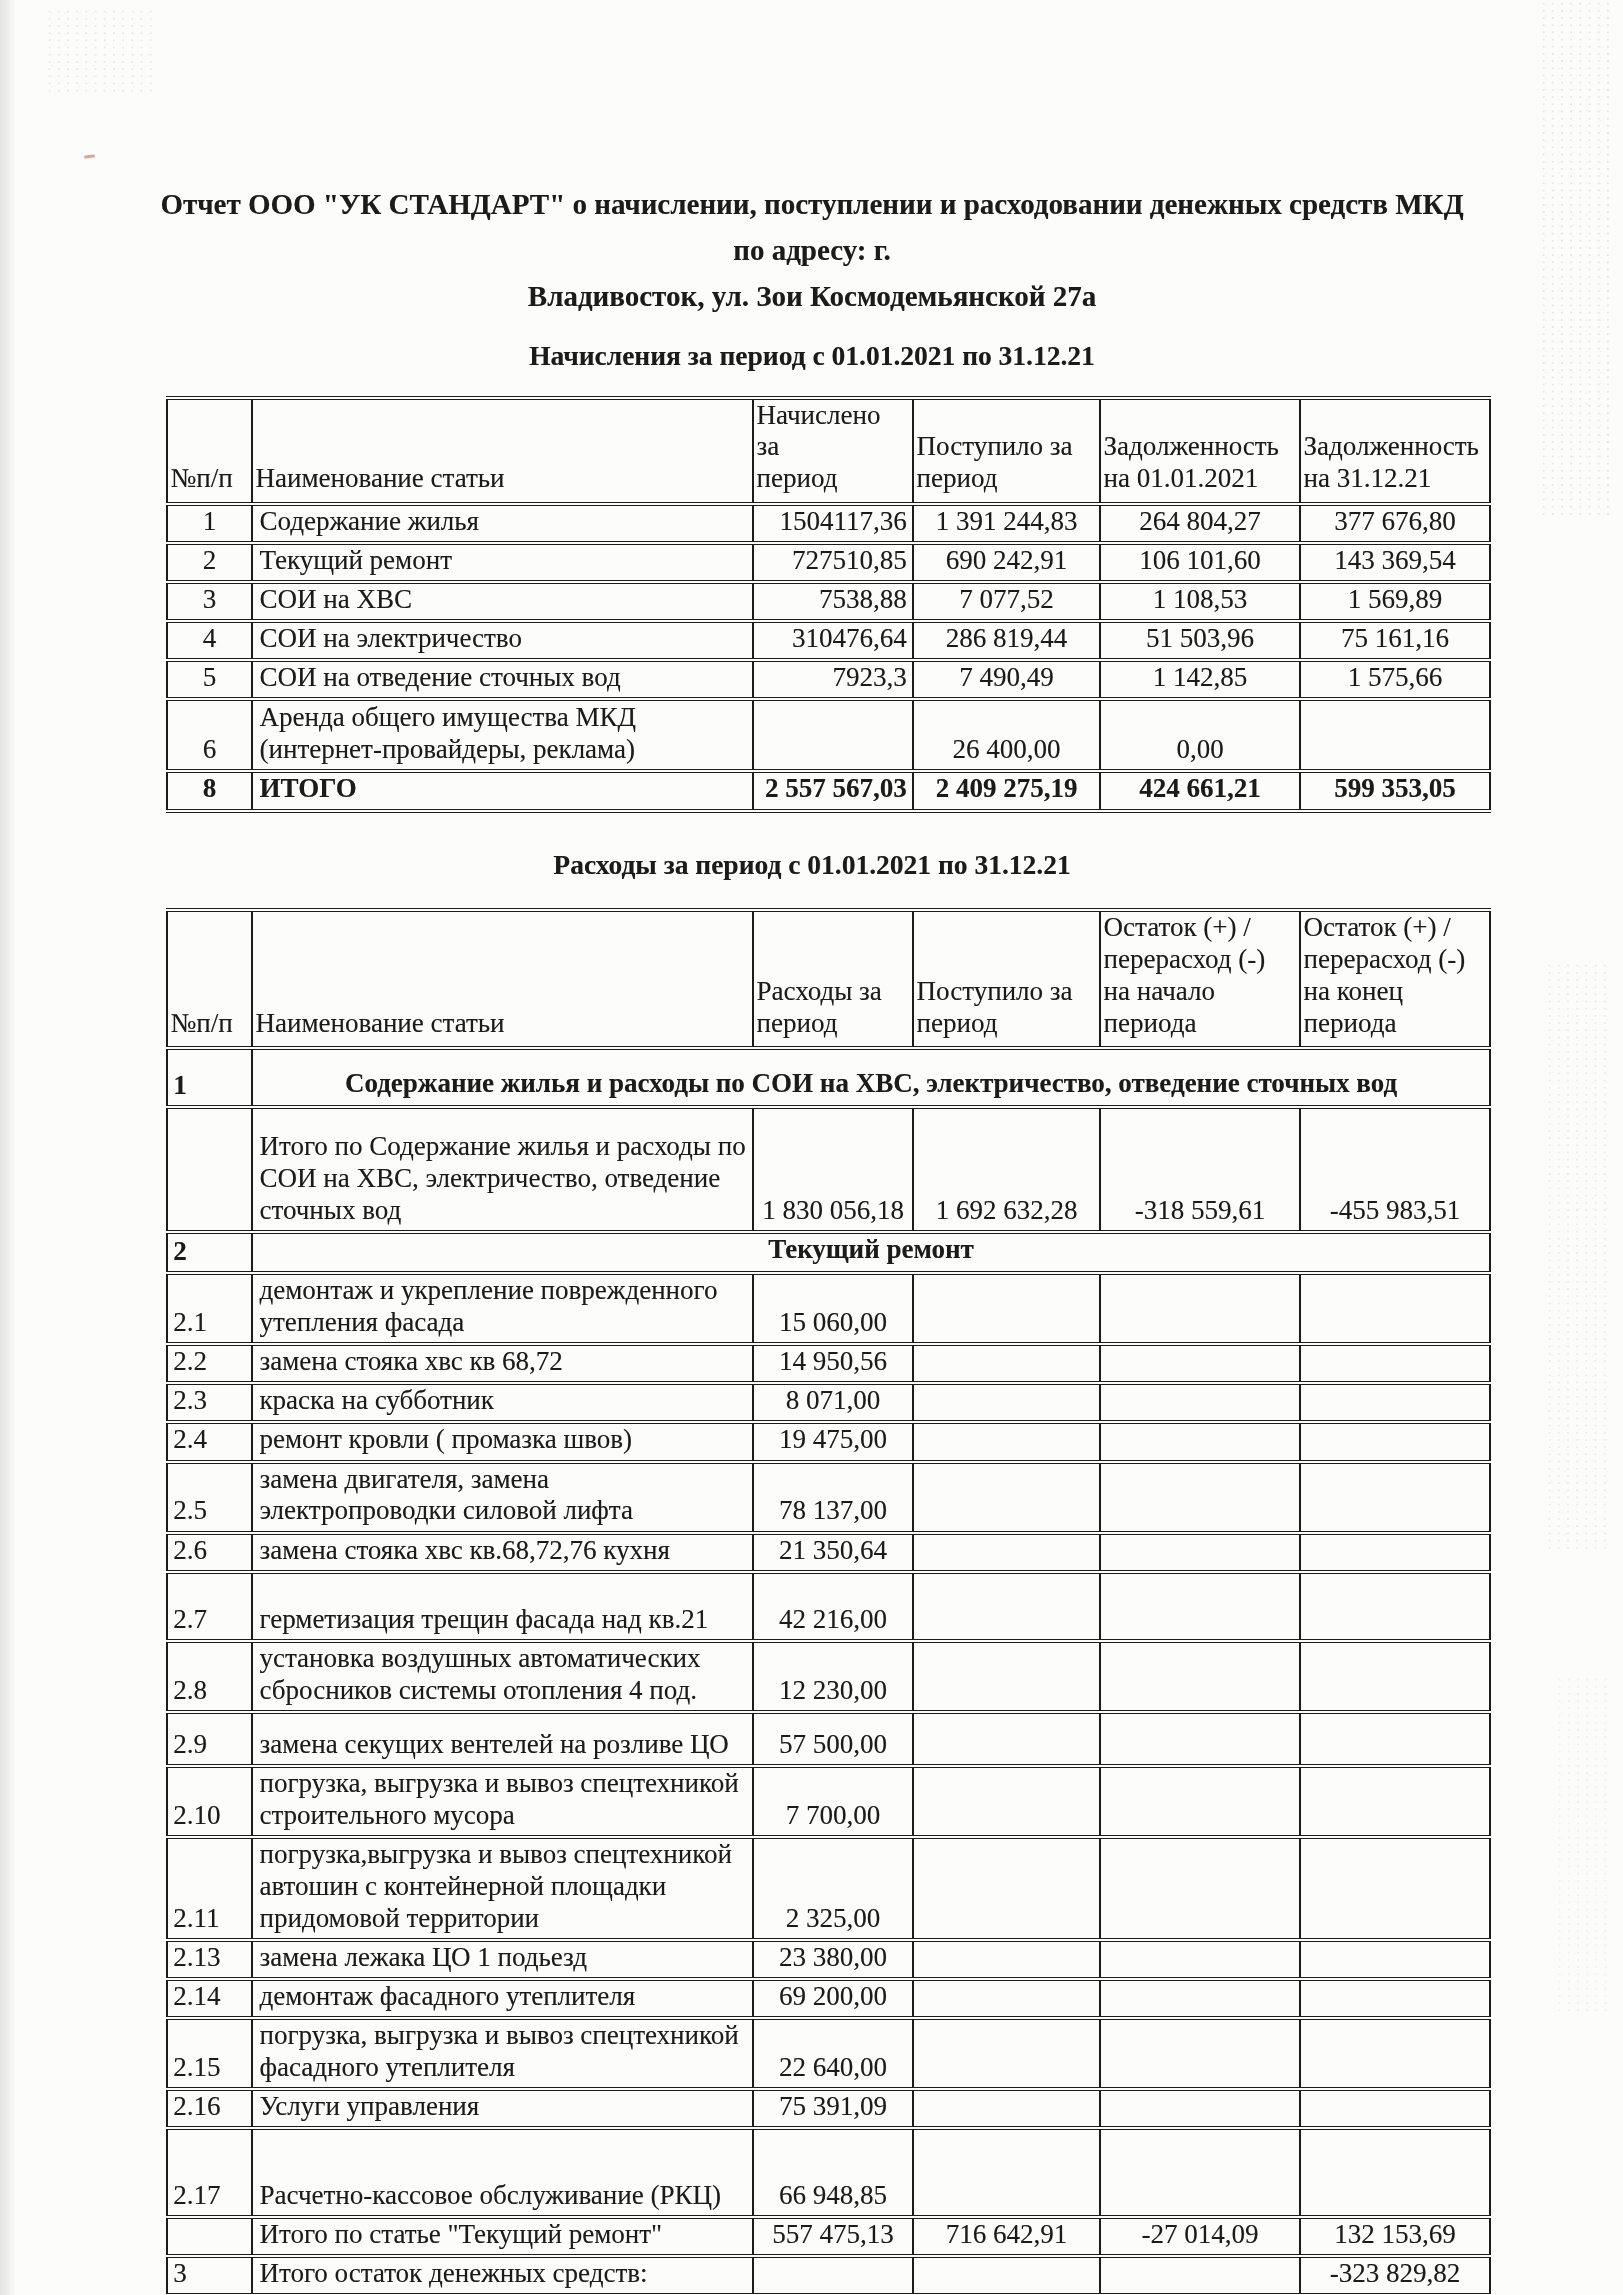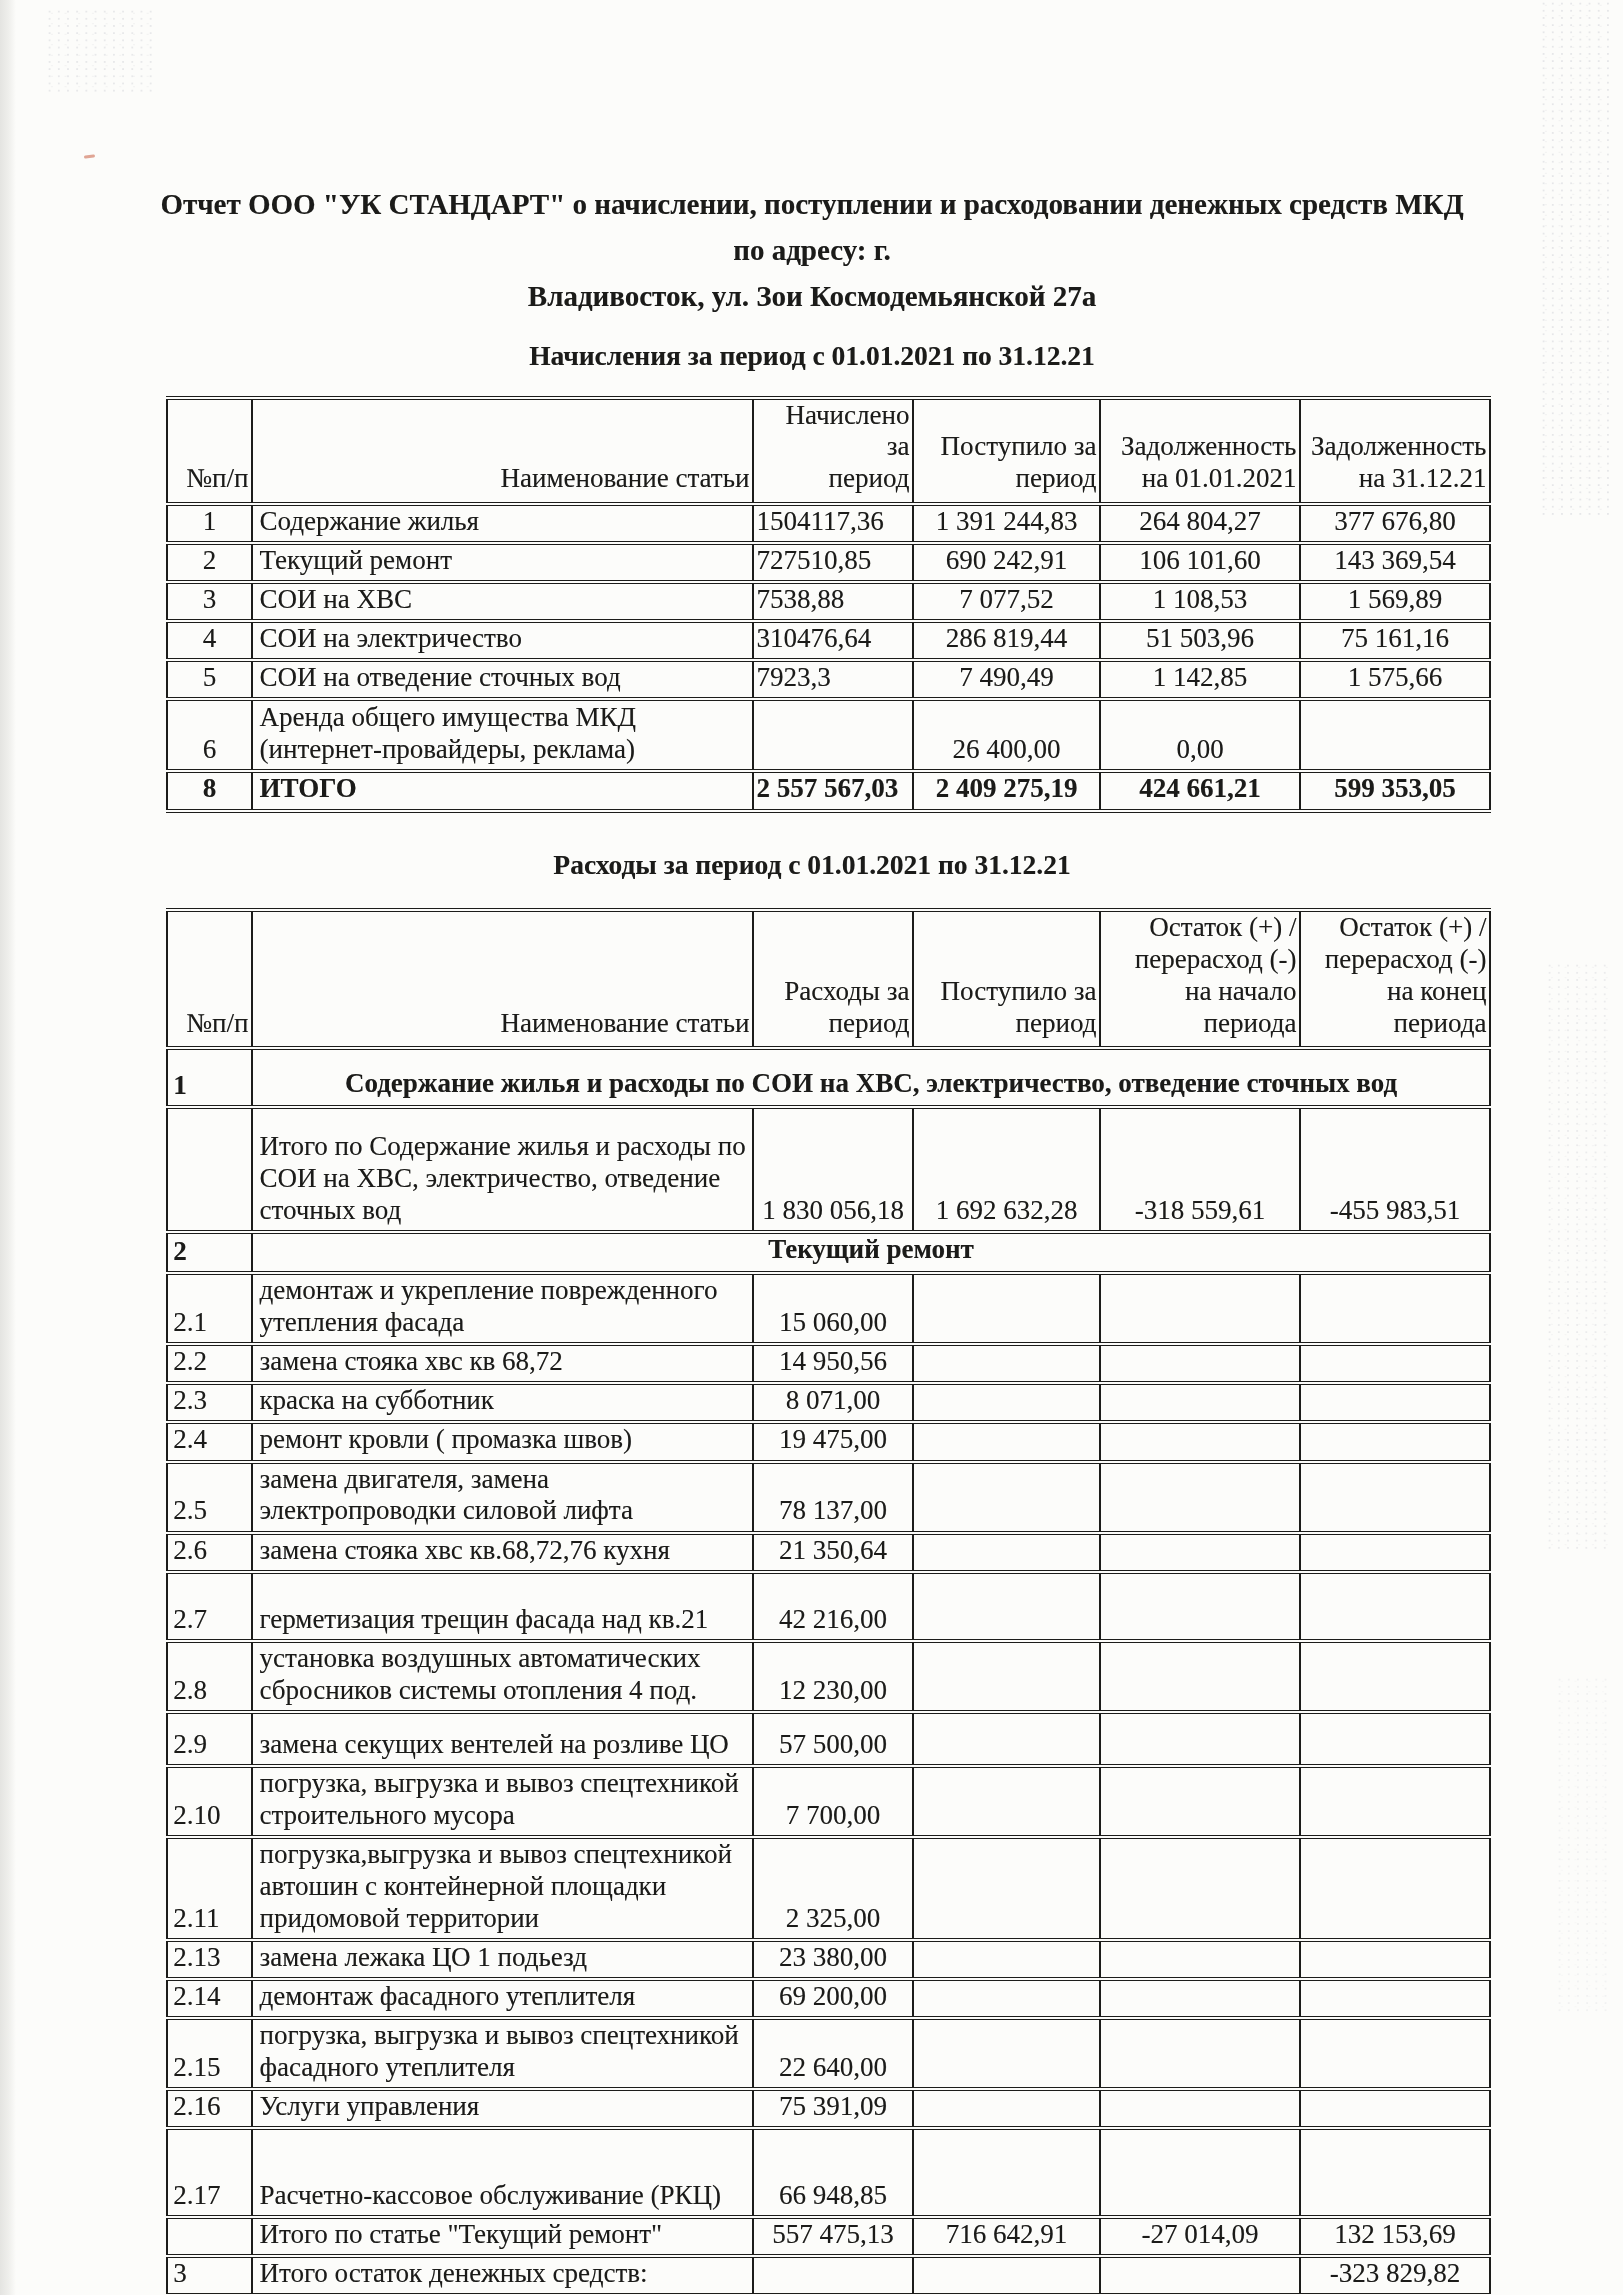--- a/index.html
+++ b/index.html
@@ -52,28 +52,28 @@
     font-size:27px;line-height:1.18;
     border-left:2.6px solid #1c1c1a;border-right:2.6px solid #1c1c1a;
   }
   table.report.second{margin-top:27.5px;}
   table.report th,table.report td{
     border-left:2px solid #1c1c1a;border-right:2px solid #1c1c1a;
     border-top:4.6px double #1c1c1a;border-bottom:4.6px double #1c1c1a;
     vertical-align:bottom;overflow:hidden;
   }
   table.report th{
-    font-weight:normal;text-align:right;
+    font-weight:normal;text-align:left;
     white-space:pre-line;padding:0 2.6px 6.5px;
   }
   td.cell-name{text-align:left;padding:0 5.2px 3.3px 6.5px;}
   td.cell-num-c{text-align:center;padding:0 1.3px 3.3px;}
   td.cell-num-l{text-align:left;padding:0 1.3px 3.3px 5.2px;}
   td.val-c{text-align:center;padding:0 2.6px 3.3px;}
-  td.val-r{padding:0 5.2px 3.3px 2.6px;}
+  td.val-r{text-align:right;padding:0 5.2px 3.3px 2.6px;}
   td.section-cell{text-align:center;font-weight:bold;padding:0 3.9px 5.2px;}
   tr.bold{font-weight:bold;}
 </style>
 </head>
 <body>
 
 <div class="page">
 
   <div class="edge-left"></div>
   <div class="noise noise-topleft"></div>

